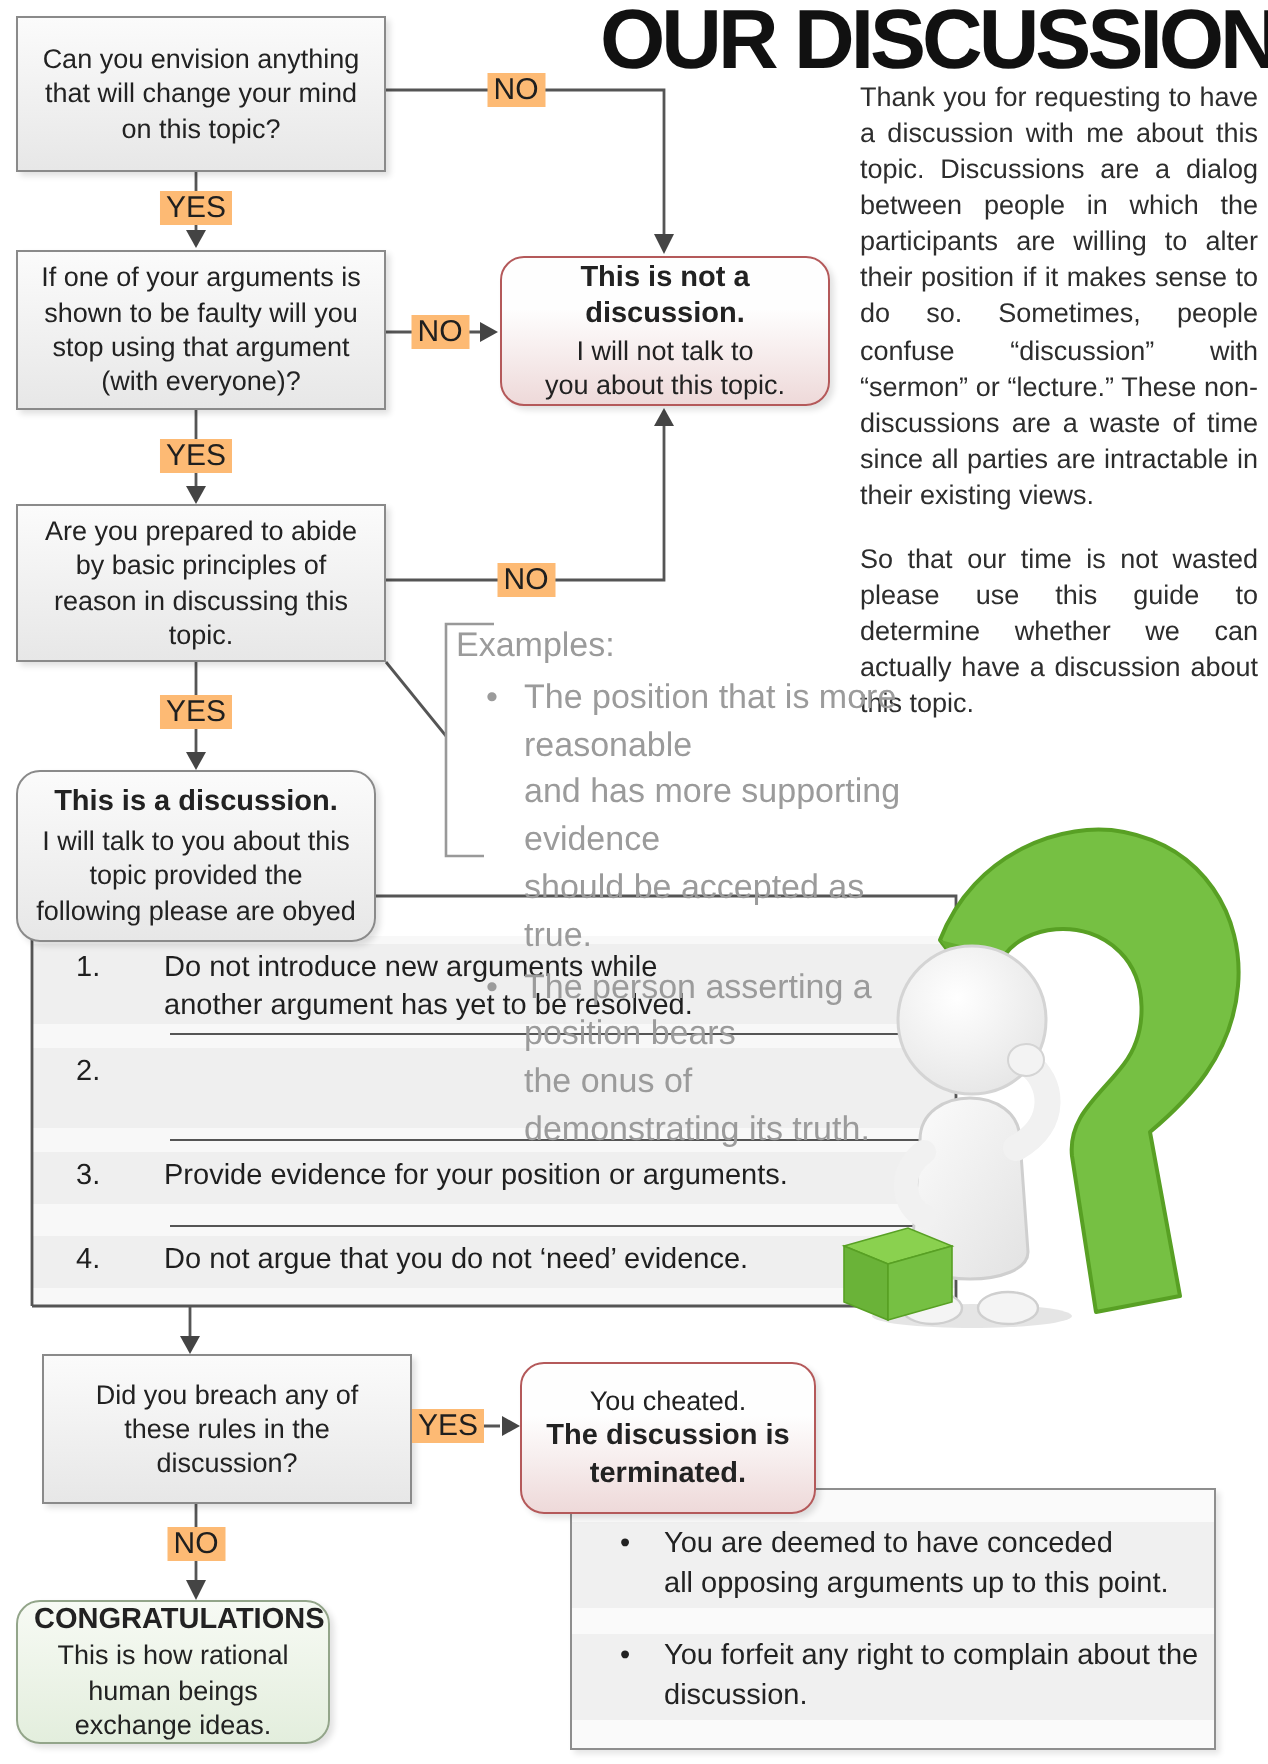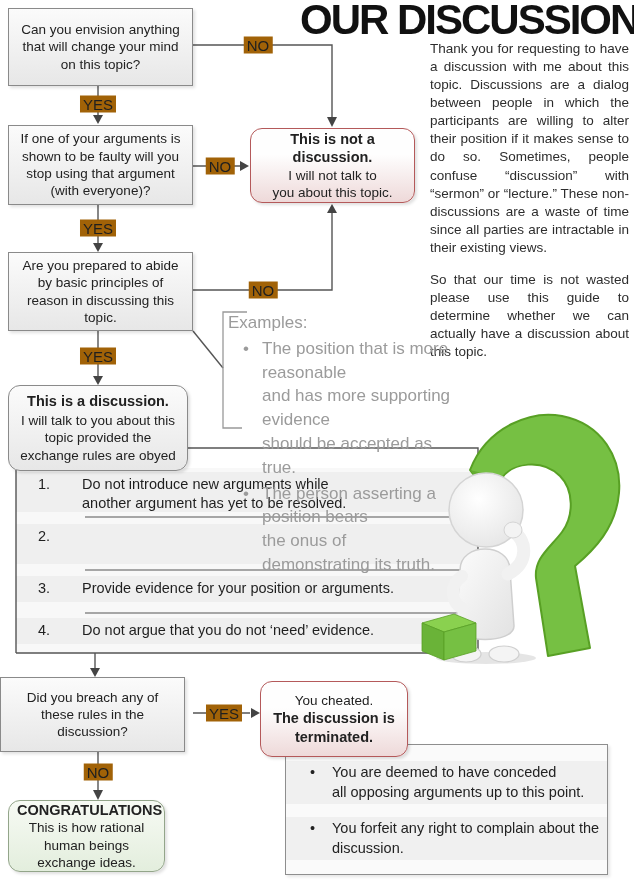--- a/index.html
+++ b/index.html
@@ -8,21 +8,21 @@
   .page *{box-sizing:border-box;}
   svg.connectors{position:absolute;left:0;top:0;pointer-events:none;}
   .box{position:absolute;display:flex;flex-direction:column;justify-content:center;
        text-align:center;font-size:13.5px;line-height:1.28;padding:6px 8px;
        border:1px solid #8a8a8a;background:linear-gradient(180deg,#fbfbfb,#e7e7e7);
        box-shadow:2px 2px 3px rgba(0,0,0,.12);}
   .box.round{border-radius:12px;}
   .box.red{border:1.5px solid #b4595a;background:linear-gradient(180deg,#fefefe 35%,#eed9d9);justify-content:center;}
   .box.green{border:1px solid #93a58a;background:linear-gradient(180deg,#f7faf4,#e3eedd);}
   .box b{display:block;font-size:14.5px;}
-  .lbl{position:absolute;transform:translate(-50%,-50%);background:#a16207;padding:0 3px;
+  .lbl{position:absolute;transform:translate(-50%,-50%);background:#fdba74;padding:0 3px;
        font-size:15px;color:#1f1f1f;}
   .title{position:absolute;left:300px;top:-4px;font-size:42px;font-weight:bold;
          letter-spacing:-2px;white-space:nowrap;color:#111;}
   .intro{position:absolute;left:430px;top:40px;width:199px;font-size:13.5px;
          line-height:1.34;color:#2d2d2d;text-align:justify;}
   .intro p{margin:0 0 14px 0;}
   .rules-block{position:absolute;left:16px;top:468px;width:462px;height:185px;background:#f8f8f8;}
   .rule-band{position:absolute;left:0;width:462px;background:#efefef;}
   .rule-row{position:absolute;display:flex;font-size:14.5px;line-height:1.3;color:#1f1f1f;}
   .rule-num{width:66px;padding-left:22px;flex:none;}
@@ -115,24 +115,24 @@
   <div class="box" style="left:8px;top:252px;width:185px;height:79px;">Are you prepared to abide by basic principles of reason in discussing this topic.</div>
 
   <div class="box red round" style="left:250px;top:128px;width:165px;height:75px;">
     <b>This is not a discussion.</b>
     <span class="pre">I will not talk to
 you about this topic.</span>
   </div>
 
   <div class="box round" style="left:8px;top:385px;width:180px;height:86px;justify-content:space-between;">
     <b>This is a discussion.</b>
-    <span>I will talk to you about this topic provided the exchange rules are obyed</span>
-  </div>
-
-  <div class="box" style="left:0;top:677px;width:185px;height:75px;">Did you breach any of these rules in the discussion?</div>
+    <span>I will talk to you about this topic provided the following please are obyed</span>
+  </div>
+
+  <div class="box" style="left:21px;top:677px;width:185px;height:75px;">Did you breach any of these rules in the discussion?</div>
 
   <div class="box green round" style="left:8px;top:800px;width:157px;height:72px;">
     <b>CONGRATULATIONS</b>
     <span>This is how rational human beings exchange ideas.</span>
   </div>
 
   <div class="examples">
     <div>Examples:</div>
     <div class="ex-row">
       <span class="ex-dot">•</span>

